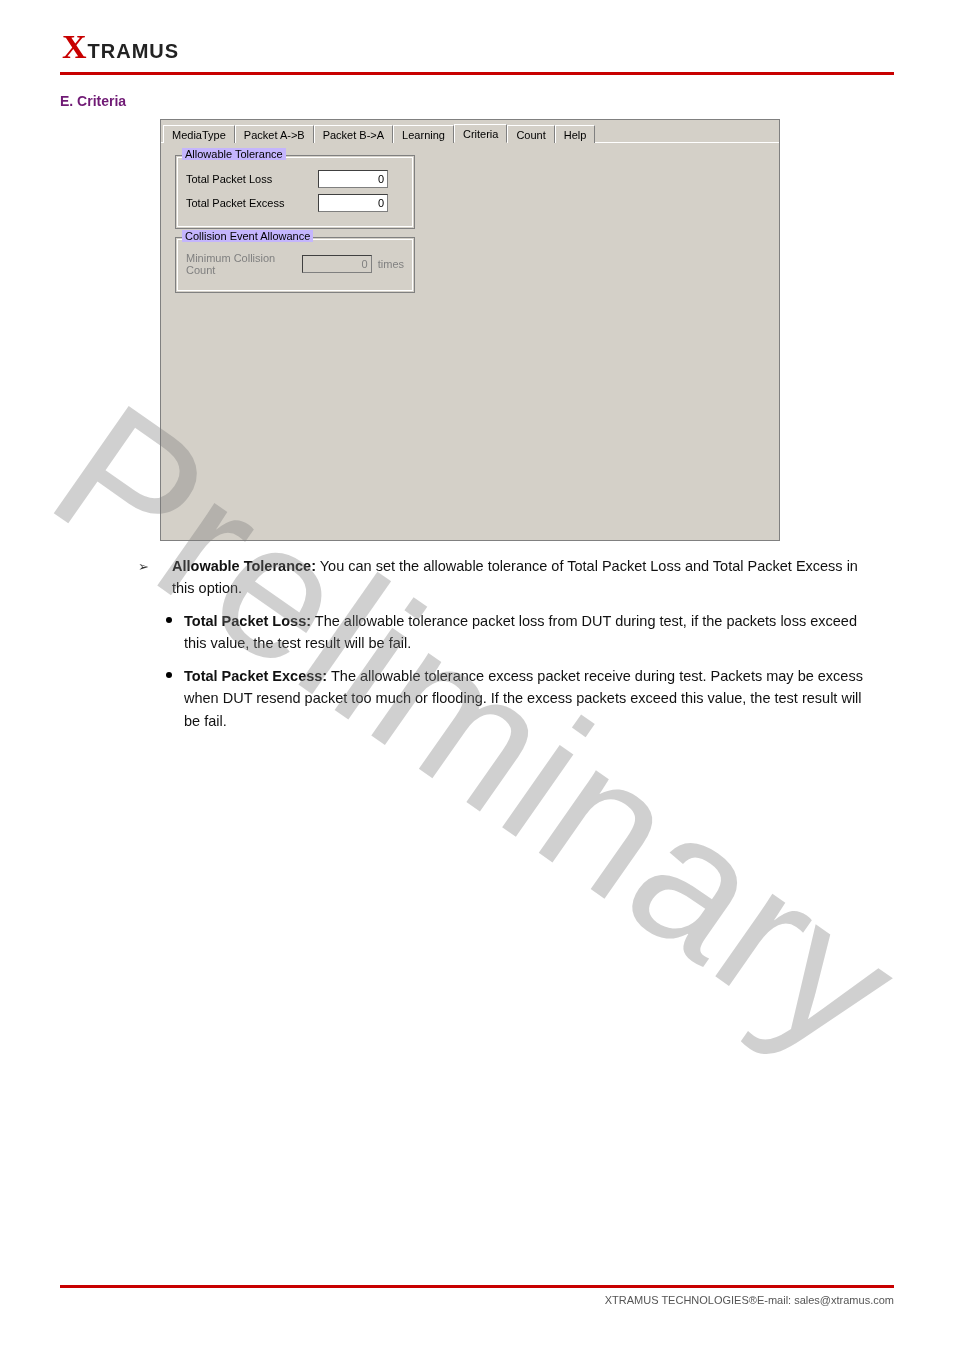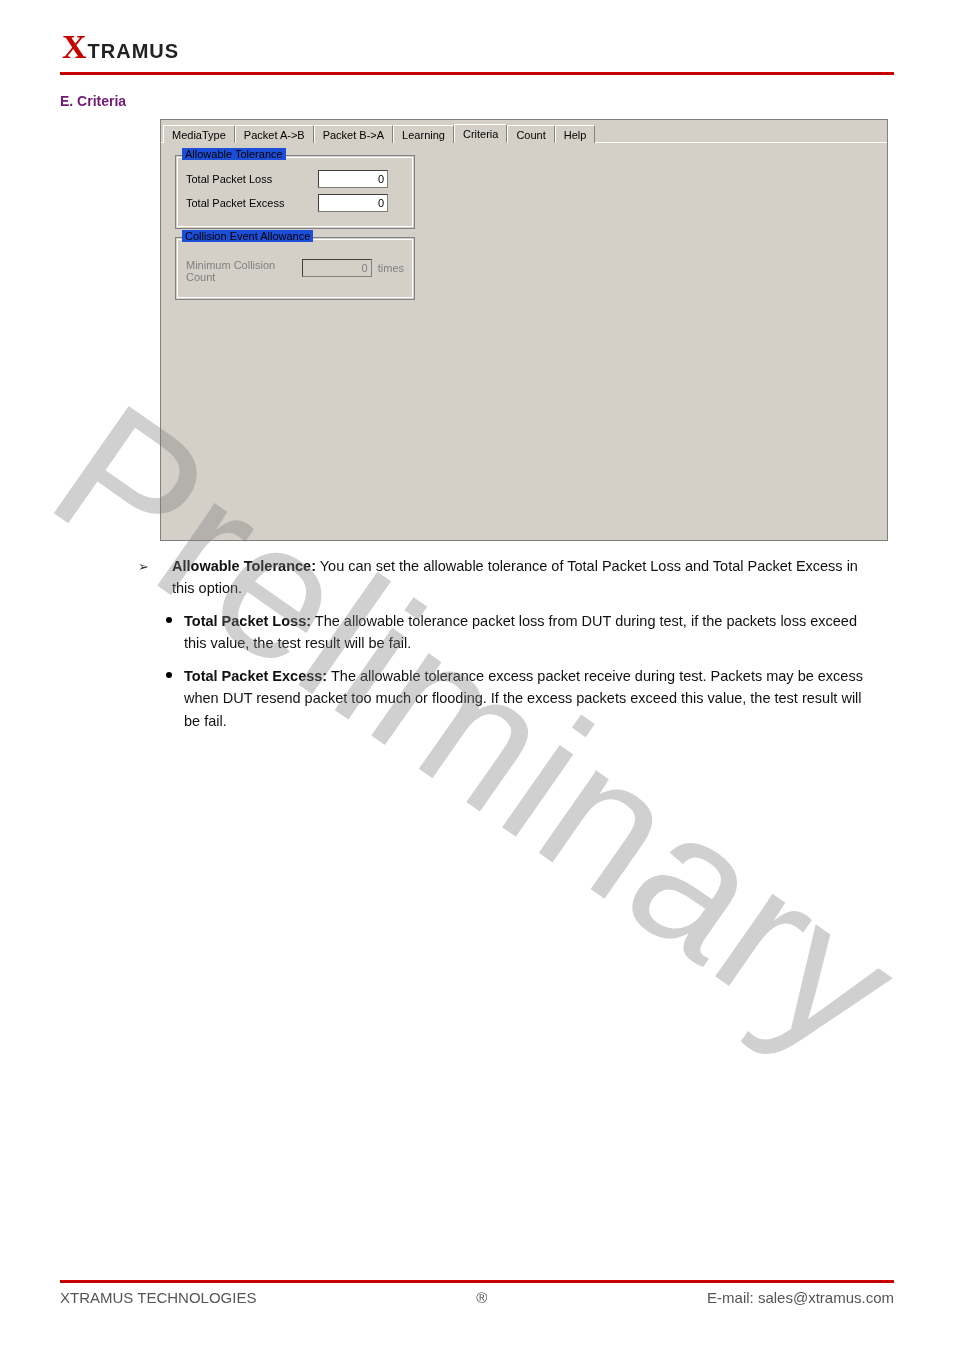--- a/index.html
+++ b/index.html
@@ -10,36 +10,36 @@
   
   .logo-row { display: flex; align-items: baseline; padding-left: 2px; }
   .logo-x { font-family: "Times New Roman", serif; font-weight: 900; font-size: 34px; color: #c80000; letter-spacing: -1px; }
   .logo-rest { font-family: Arial, sans-serif; font-weight: 900; font-size: 20px; color: #222; letter-spacing: 1px; margin-left: 2px; }
   .hr-top { height: 3px; background: #c80000; margin-top: 6px; }
 
   
   .section-heading { margin: 18px 0 10px 0; font-size: 14px; font-weight: bold; color: #701a75; }
 
   
-  .dialog { width: 728px; margin-left: 100px; background: #d4d0c8; border: 1px solid #808080; font-family: Tahoma, Arial, sans-serif; font-size: 11px; color: #000; }
+  .dialog { width: 620px; margin-left: 100px; background: #d4d0c8; border: 1px solid #808080; font-family: Tahoma, Arial, sans-serif; font-size: 11px; color: #000; }
   .tabs { display: flex; align-items: flex-end; height: 22px; padding: 2px 2px 0 2px; background: #d4d0c8; }
   .tab { border: 1px solid #fff; border-right-color: #808080; border-bottom: none; background: #d4d0c8; padding: 3px 8px 2px 8px; margin-right: 0; font-size: 11px; position: relative; top: 1px; }
   .tab.inactive { border-top-color: #fff; border-left-color: #fff; }
   .tab.active { background: #d4d0c8; border-bottom: 1px solid #d4d0c8; z-index: 2; }
   .dialog-body { border-top: 1px solid #fff; padding: 12px 14px 18px 14px; min-height: 398px; background: #d4d0c8; }
 
   .groupbox { border: 1px solid #808080; position: relative; padding: 14px 10px 10px 10px; margin-bottom: 8px; }
   .groupbox::after { content: ""; position: absolute; inset: 1px; border: 1px solid #fff; pointer-events: none; }
-  .groupbox-title { position: absolute; top: -8px; left: 6px; background: #1d4ed8; padding: 0 3px; font-size: 11px; z-index: 3; }
+  .groupbox-title { position: absolute; top: -8px; left: 6px; background: #c4b5fd; padding: 0 3px; font-size: 11px; z-index: 3; }
   .gb1 { width: 240px; }
   .gb2 { width: 240px; }
 
   .frow { display: flex; align-items: center; margin-bottom: 6px; }
   .flabel { width: 132px; font-size: 11px; }
-  .flabel.disabled { color: #808080; margin-top: 7px; }
+  .flabel.disabled { color: #808080; }
   .finput { width: 70px; height: 18px; border: 1px solid #7f7f7f; border-top-color:#404040; border-left-color:#404040; background: #fff; font-size: 11px; text-align: right; padding: 1px 3px; }
   .finput.disabled { background: #d4d0c8; color: #808080; }
   .funit { margin-left: 6px; font-size: 11px; }
   .funit.disabled { color: #808080; }
 
   
   .body-text { margin: 14px 0 0 90px; font-size: 14.5px; line-height: 1.55; color: #111; width: 730px; }
   .body-text p { margin-bottom: 10px; }
   .bullet-list { margin: 6px 0 0 12px; list-style: none; }
   .bullet-list li { position: relative; padding-left: 22px; margin-bottom: 10px; }
@@ -47,21 +47,21 @@
   .arrow-item { position: relative; padding-left: 22px; }
   .arrow-item .arrow { position: absolute; left: -12px; top: 2px; font-size: 13px; color: #333; }
   .bold { font-weight: bold; margin-top: 36px; }
 
   
   .watermark { position: absolute; left: 50%; top: 54%; transform: translate(-50%,-50%) rotate(35deg); font-size: 190px; font-weight: 400; color: rgba(120,120,120,0.35); font-family: Arial, sans-serif; white-space: nowrap; pointer-events: none; user-select: none; letter-spacing: 2px; }
 
   
   .footer { position: absolute; left: 60px; right: 60px; bottom: 44px; }
   .hr-bot { height: 3px; background: #c80000; }
-  .footer-row { display: flex; justify-content: space-between; font-size: 15px; color: #555; margin-top: 6px; font-family: Arial, sans-serif; }
+  .footer-row { display: flex; justify-content: flex-end; font-size: 11px; color: #555; margin-top: 6px; font-family: Arial, sans-serif; }
 </style>
 </head>
 <body>
 
 <div class="page">
 
   <div class="logo-row">
     <span class="logo-x">X</span>
     <span class="logo-rest">TRAMUS</span>
   </div>

